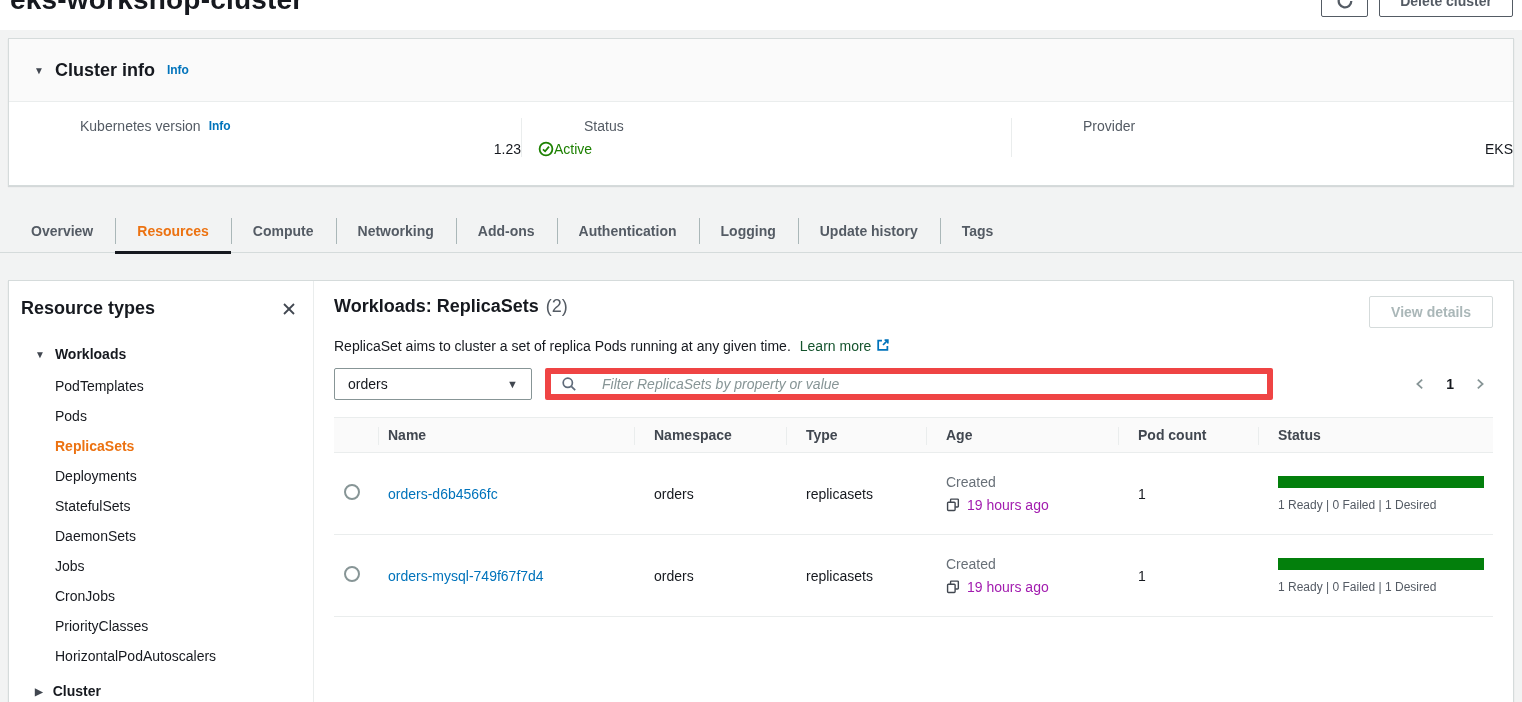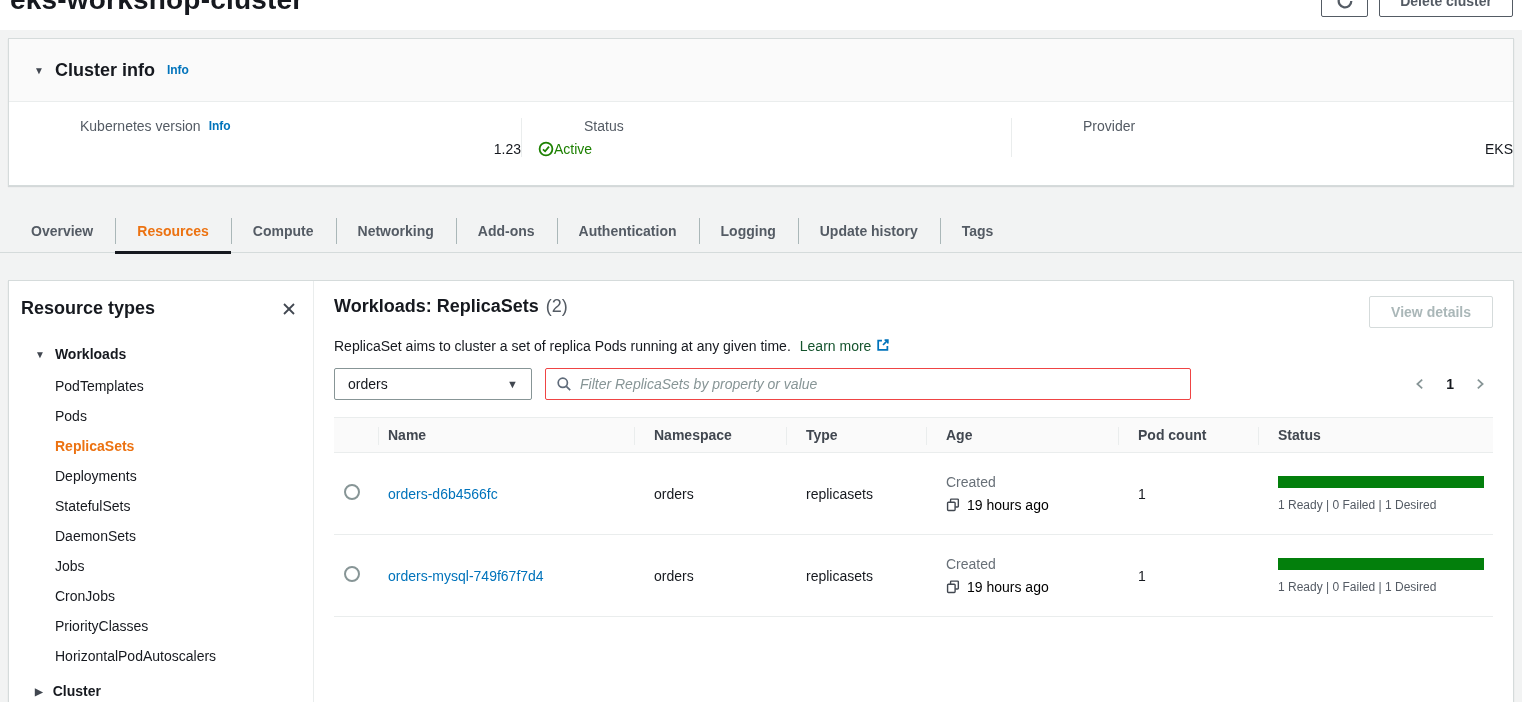--- a/index.html
+++ b/index.html
@@ -89,22 +89,22 @@
   .desc-row { margin-top:10px; display:flex; align-items:center; color:#16191f; }
   .learn-more { color:#14532d; margin-left:9px; display:flex; align-items:flex-start; gap:5px; cursor:pointer; }
 
   .filter-row { margin-top:14px; display:flex; align-items:center; gap:13px; }
   .select-box {
     width:198px; height:32px; border:1px solid #879596; border-radius:2px; background:#fff;
     display:flex; align-items:center; justify-content:space-between; padding:0 13px; cursor:pointer;
   }
   .select-box .tri { font-size:11px; }
   .search-box {
-    width:646px; height:32px; border:1px solid #ef4444; border-radius:2px; background:#fff;
-    display:flex; align-items:center; padding:0 10px; gap:8px;
+    width:728px; height:32px; border:6px solid #ef4444; border-radius:2px; background:#fff;
+    display:flex; align-items:center; padding:0 10px; gap:25px;
   }
   .search-box input {
     border:none; outline:none; flex:1; font-family:inherit; font-size:14px; color:#16191f; background:transparent;
   }
   .search-box input::placeholder { font-style:italic; color:#879596; }
   .pagination { margin-left:auto; display:flex; align-items:center; gap:17px; padding-right:4px; }
   .page-num { font-weight:700; color:#16191f; }
   .pg-btn { background:none; border:none; cursor:pointer; padding:2px; color:#879596; }
 
   
@@ -124,21 +124,21 @@
   .t-cell { padding-left:20px; min-width:0; }
   .t-cell.cb { padding-left:8px; }
   .t-cell.name { padding-left:10px; }
   .data-row { height:82px; border-bottom:1px solid #eaeded; }
   .radio {
     width:16px; height:16px; border:2px solid #879596; border-radius:50%; background:#fff;
     display:inline-block; cursor:pointer; margin-left:2px;
   }
   .link { color:#0073bb; text-decoration:none; cursor:pointer; }
   .age-top { color:#687078; }
-  .age-bottom { margin-top:7px; display:flex; align-items:center; gap:7px; color:#000000; }
+  .age-bottom { margin-top:7px; display:flex; align-items:center; gap:7px; color:#a21caf; }
   .copy-btn { background:none; border:none; padding:0; cursor:pointer; color:#414750; }
   .status-cell .bar { width:212px; max-width:96%; height:12px; background:#037f0c; }
   .status-cell .bar-label { margin-top:10px; font-size:12px; color:#545b64; }
 </style>
 </head>
 <body>
 
 <div class="top-band">
   <h1 class="page-title">eks-workshop-cluster</h1>
   <div class="top-actions">

